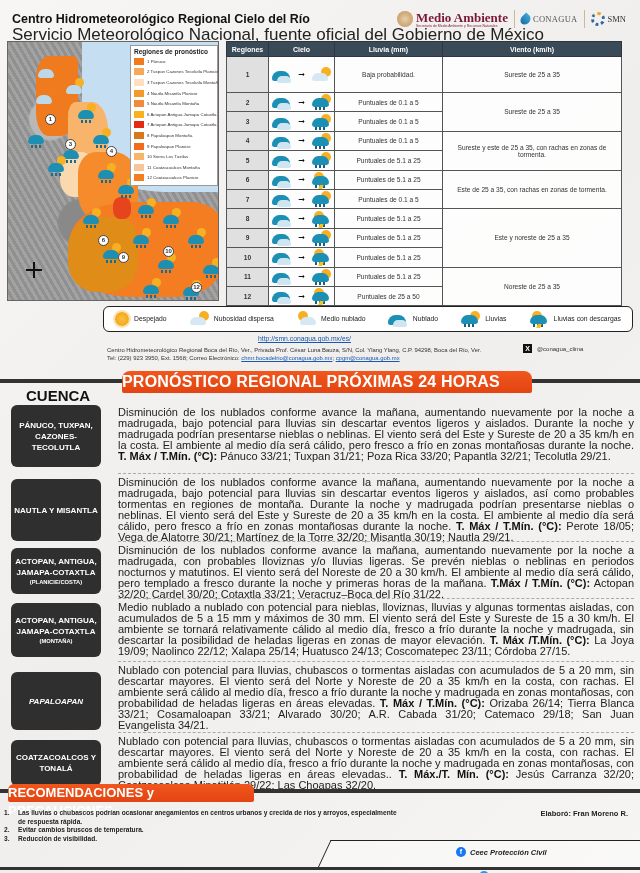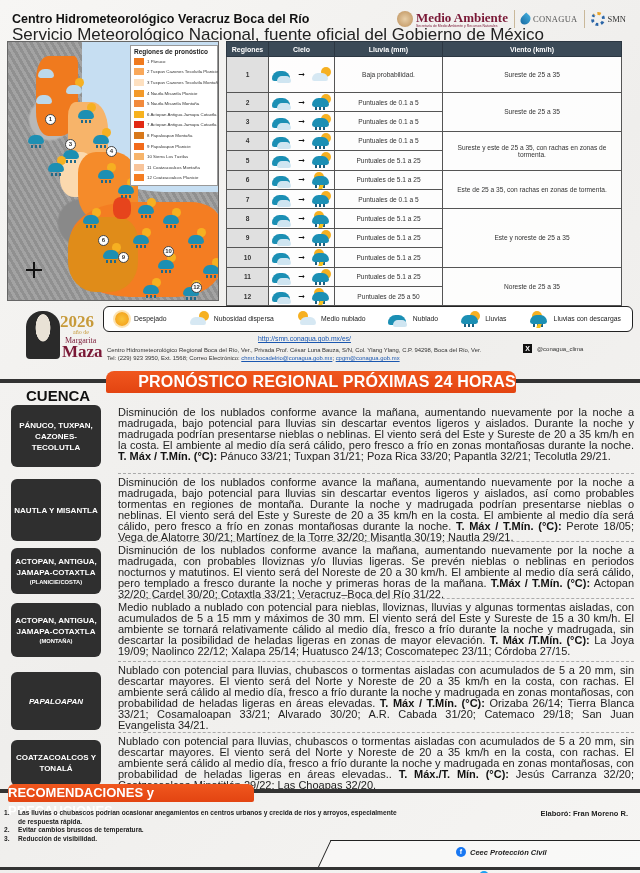--- a/index.html
+++ b/index.html
@@ -86,21 +86,21 @@
   .mm .nm2 { position: absolute; left: 42px; top: 34px; font-family: "Liberation Serif", serif; font-weight: bold; font-size: 17px; color: #7a1836; line-height: 17px; }
   .url { position: absolute; left: 258px; top: 335px; font-size: 6.8px; color: #1a57b0; text-decoration: underline; }
   .addr { position: absolute; left: 107px; top: 346px; font-size: 5.9px; color: #333; line-height: 8px; }
   .addr a { color: #1a57b0; text-decoration: underline; }
   .xh { position: absolute; left: 523px; top: 344px; display: flex; align-items: center; gap: 5px; font-size: 6px; color: #333; }
   .xh .xi { width: 9px; height: 9px; background: #111; color: #fff; font-size: 7px; line-height: 9px; text-align: center; font-weight: bold; }
 
   
   .band { position: absolute; left: 0; top: 379px; width: 640px; height: 4px; background: #333; }
   .band2 { position: absolute; left: 0; top: 789px; width: 640px; height: 4px; background: #333; }
-  .ribbon { position: absolute; left: 106px; top: 371px; width: 410px; height: 22px; background: linear-gradient(#f0571e,#e34411); border-radius: 8px 8px 2px 2px; color: #fff; font-weight: bold; font-size: 16px; text-align: right; line-height: 22px; letter-spacing: .2px; }
+  .ribbon { position: absolute; left: 122px; top: 371px; width: 410px; height: 22px; background: linear-gradient(#f0571e,#e34411); border-radius: 8px 8px 2px 2px; color: #fff; font-weight: bold; font-size: 16px; text-align: left; line-height: 22px; letter-spacing: .2px; }
   .cuenca { position: absolute; left: 26px; top: 387px; font-weight: bold; font-size: 15px; color: #111; }
   .basin { position: absolute; left: 11px; width: 90px; background: #2f2f2f; border-radius: 6px; color: #fff; font-weight: bold; font-size: 8px; text-align: center; display: flex; flex-direction: column; justify-content: center; line-height: 11px; }
   .basin small { font-size: 5.8px; font-weight: bold; line-height: 8px; }
   .desc { position: absolute; left: 118px; width: 516px; font-size: 11px; line-height: 10.9px; text-align: justify; color: #222; }
   .desc b { font-weight: bold; color: #111; }
   .dots { position: absolute; left: 118px; width: 516px; border-top: 1px dashed #aaa; }
 
   
   .ribbon2 { position: absolute; left: 8px; top: 784px; width: 246px; height: 18px; background: linear-gradient(#f0571e,#e34411); border-radius: 6px 6px 2px 2px; color: #fff; font-weight: bold; font-size: 13px; text-align: left; line-height: 18px; }
   .recs { position: absolute; left: 4px; top: 809px; font-size: 6.6px; color: #222; line-height: 8.7px; font-weight: bold; }
@@ -113,21 +113,21 @@
   .social .fb, .social .tw { width: 10px; height: 10px; border-radius: 50%; background: #1877f2; color: #fff; font-size: 7px; text-align: center; line-height: 10px; font-style: normal; }
   .social .tw { background: #1da1f2; }
   .bottomline { position: absolute; left: 0; top: 867px; width: 640px; height: 3px; background: #333; }
 </style>
 </head>
 <body>
 
 <div class="page">
 
   <div class="hdr">
-    <div class="t1">Centro Hidrometeorológico Veracruz Boca del Río</div>
+    <div class="t1">Centro Hidrometeorológico Regional Cielo del Río</div>
     <div class="t2">Servicio Meteorológico Nacional, fuente oficial del Gobierno de México</div>
   </div>
   <div class="logos">
     <div class="logo-ma">
       <span class="seal"></span>
       <div>
         <div class="txt">Medio Ambiente</div>
         <div class="sub">Secretaría de Medio Ambiente y Recursos Naturales</div>
       </div>
     </div>
@@ -589,27 +589,20 @@
         <span class="ic">
           <span class="s" style="left:3px;right:auto"></span>
           <span class="cb"></span>
           <span class="d"></span>
           <span class="bolt"></span>
         </span>
         <span class="lab">Lluvias con descargas</span>
       </div>
     </div>
 
-  <div class="mm">
-    <div class="face"></div>
-    <div class="yr">2026</div>
-    <div class="ad">año de</div>
-    <div class="nm1">Margarita</div>
-    <div class="nm2">Maza</div>
-  </div>
 
   <a class="url">http://smn.conagua.gob.mx/es/</a>
   <div class="addr">
     <div>Centro Hidrometeorológico Regional Boca del Río, Ver., Privada Prof. César Luna Bauza, S/N, Col. Ylang Ylang, C.P. 94298, Boca del Río, Ver.</div>
     <div><span>Tel: (229) 923 3950, Ext. 1568; Correo Electrónico: </span><a>chmr.bocadelrio@conagua.gob.mx</a><span>; </span><a>cpgm@conagua.gob.mx</a></div>
   </div>
   <div class="xh">
     <span class="xi">X</span>
     <span>@conagua_clima</span>
   </div>

